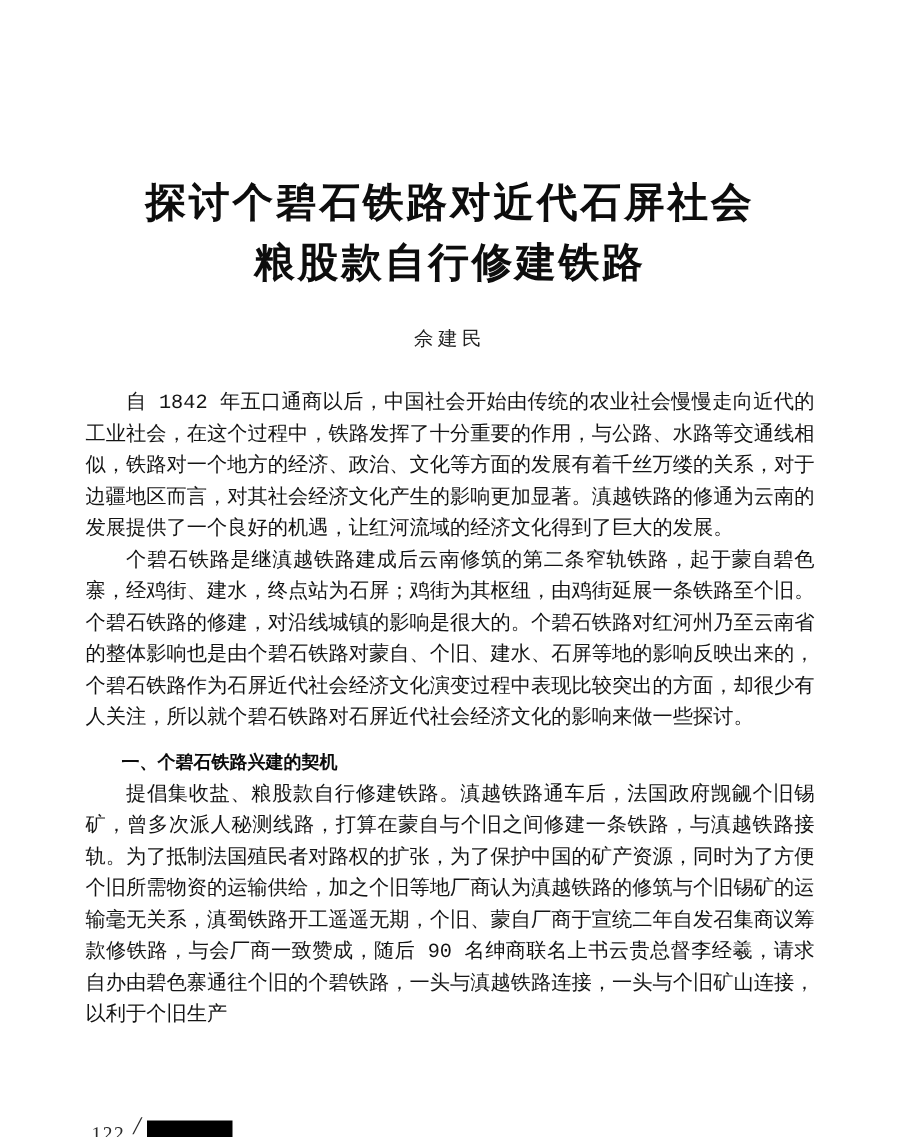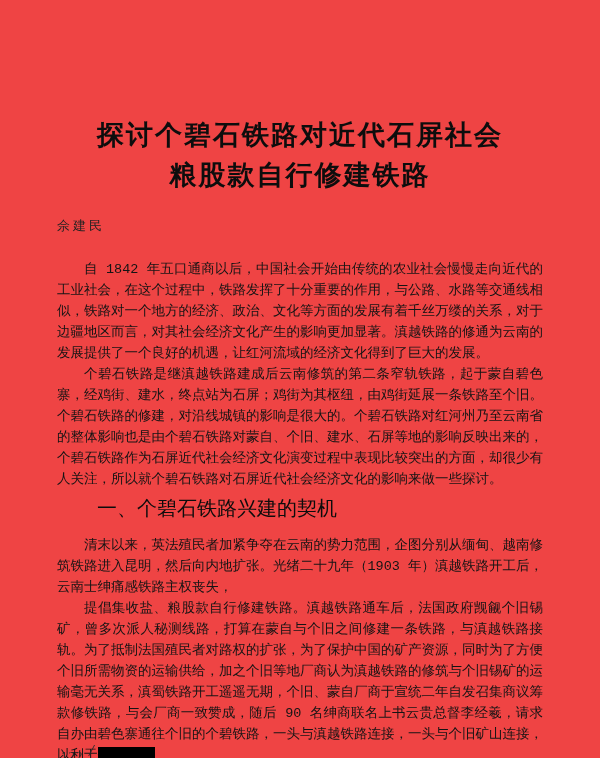--- a/index.html
+++ b/index.html
@@ -5,21 +5,21 @@
   html, body {
     margin: 0;
     padding: 0;
     background: #e9e9e9;
   }
   .page {
     position: relative;
     width: 600px;
     height: 758px;
     margin: 0 auto;
-    background: #ef4444;
+    background: #ffffff;
     overflow: hidden;
     color: #151515;
     font-family: "Liberation Serif", serif;
   }
   .content {
     position: absolute;
     left: 57px;
     top: 0;
     width: 486px;
   }
@@ -28,43 +28,43 @@
     text-align: center;
     font-size: 27px;
     line-height: 40px;
     font-weight: 900;
     letter-spacing: 2px;
     color: #0d0d0d;
     font-family: "Liberation Serif", serif;
   }
   .author {
     margin-top: 22px;
-    text-align: left;
+    text-align: center;
     font-size: 13px;
     letter-spacing: 3px;
     color: #222;
   }
   .body-text {
     margin-top: 24px;
     font-size: 13.5px;
     line-height: 21px;
     text-align: justify;
     color: #141414;
   }
   .body-text p {
     margin: 0;
     text-indent: 2em;
     font-family: Liberation Mono, monospace;
   }
   .section-heading {
     font-family: "Liberation Sans", sans-serif;
-    font-weight: 400;
-    font-size: 20px;
+    font-weight: 700;
+    font-size: 12px;
     line-height: 22px;
-    margin: 7px 0 16px 0;
+    margin: 7px 0 1px 0;
     text-indent: 2em;
     color: #0c0c0c;
   }
   .footer-pagenum {
     position: absolute;
     left: 61px;
     top: 748px;
     font-size: 13px;
     letter-spacing: 1px;
     color: #2a2a2a;
@@ -98,21 +98,20 @@
     </h1>
 
     <div class="author">佘建民</div>
 
     <div class="body-text">
       <p>自 1842 年五口通商以后，中国社会开始由传统的农业社会慢慢走向近代的工业社会，在这个过程中，铁路发挥了十分重要的作用，与公路、水路等交通线相似，铁路对一个地方的经济、政治、文化等方面的发展有着千丝万缕的关系，对于边疆地区而言，对其社会经济文化产生的影响更加显著。滇越铁路的修通为云南的发展提供了一个良好的机遇，让红河流域的经济文化得到了巨大的发展。</p>
       <p>个碧石铁路是继滇越铁路建成后云南修筑的第二条窄轨铁路，起于蒙自碧色寨，经鸡街、建水，终点站为石屏；鸡街为其枢纽，由鸡街延展一条铁路至个旧。个碧石铁路的修建，对沿线城镇的影响是很大的。个碧石铁路对红河州乃至云南省的整体影响也是由个碧石铁路对蒙自、个旧、建水、石屏等地的影响反映出来的，个碧石铁路作为石屏近代社会经济文化演变过程中表现比较突出的方面，却很少有人关注，所以就个碧石铁路对石屏近代社会经济文化的影响来做一些探讨。</p>
 
       <div class="section-heading">一、个碧石铁路兴建的契机</div>
 
-      <p>清末以来，英法殖民者加紧争夺在云南的势力范围，企图分别从缅甸、越南修筑铁路进入昆明，然后向内地扩张。光绪二十九年（1903 年）滇越铁路开工后，云南士绅痛感铁路主权丧失，</p>
       <p>提倡集收盐、粮股款自行修建铁路。滇越铁路通车后，法国政府觊觎个旧锡矿，曾多次派人秘测线路，打算在蒙自与个旧之间修建一条铁路，与滇越铁路接轨。为了抵制法国殖民者对路权的扩张，为了保护中国的矿产资源，同时为了方便个旧所需物资的运输供给，加之个旧等地厂商认为滇越铁路的修筑与个旧锡矿的运输毫无关系，滇蜀铁路开工遥遥无期，个旧、蒙自厂商于宣统二年自发召集商议筹款修铁路，与会厂商一致赞成，随后 90 名绅商联名上书云贵总督李经羲，请求自办由碧色寨通往个旧的个碧铁路，一头与滇越铁路连接，一头与个旧矿山连接，以利于个旧生产</p>
     </div>
 
   </div>
 
   <div class="footer-pagenum">122</div>
   <div class="footer-slash">/</div>
   <div class="footer-redaction"></div>
 </div>
 

